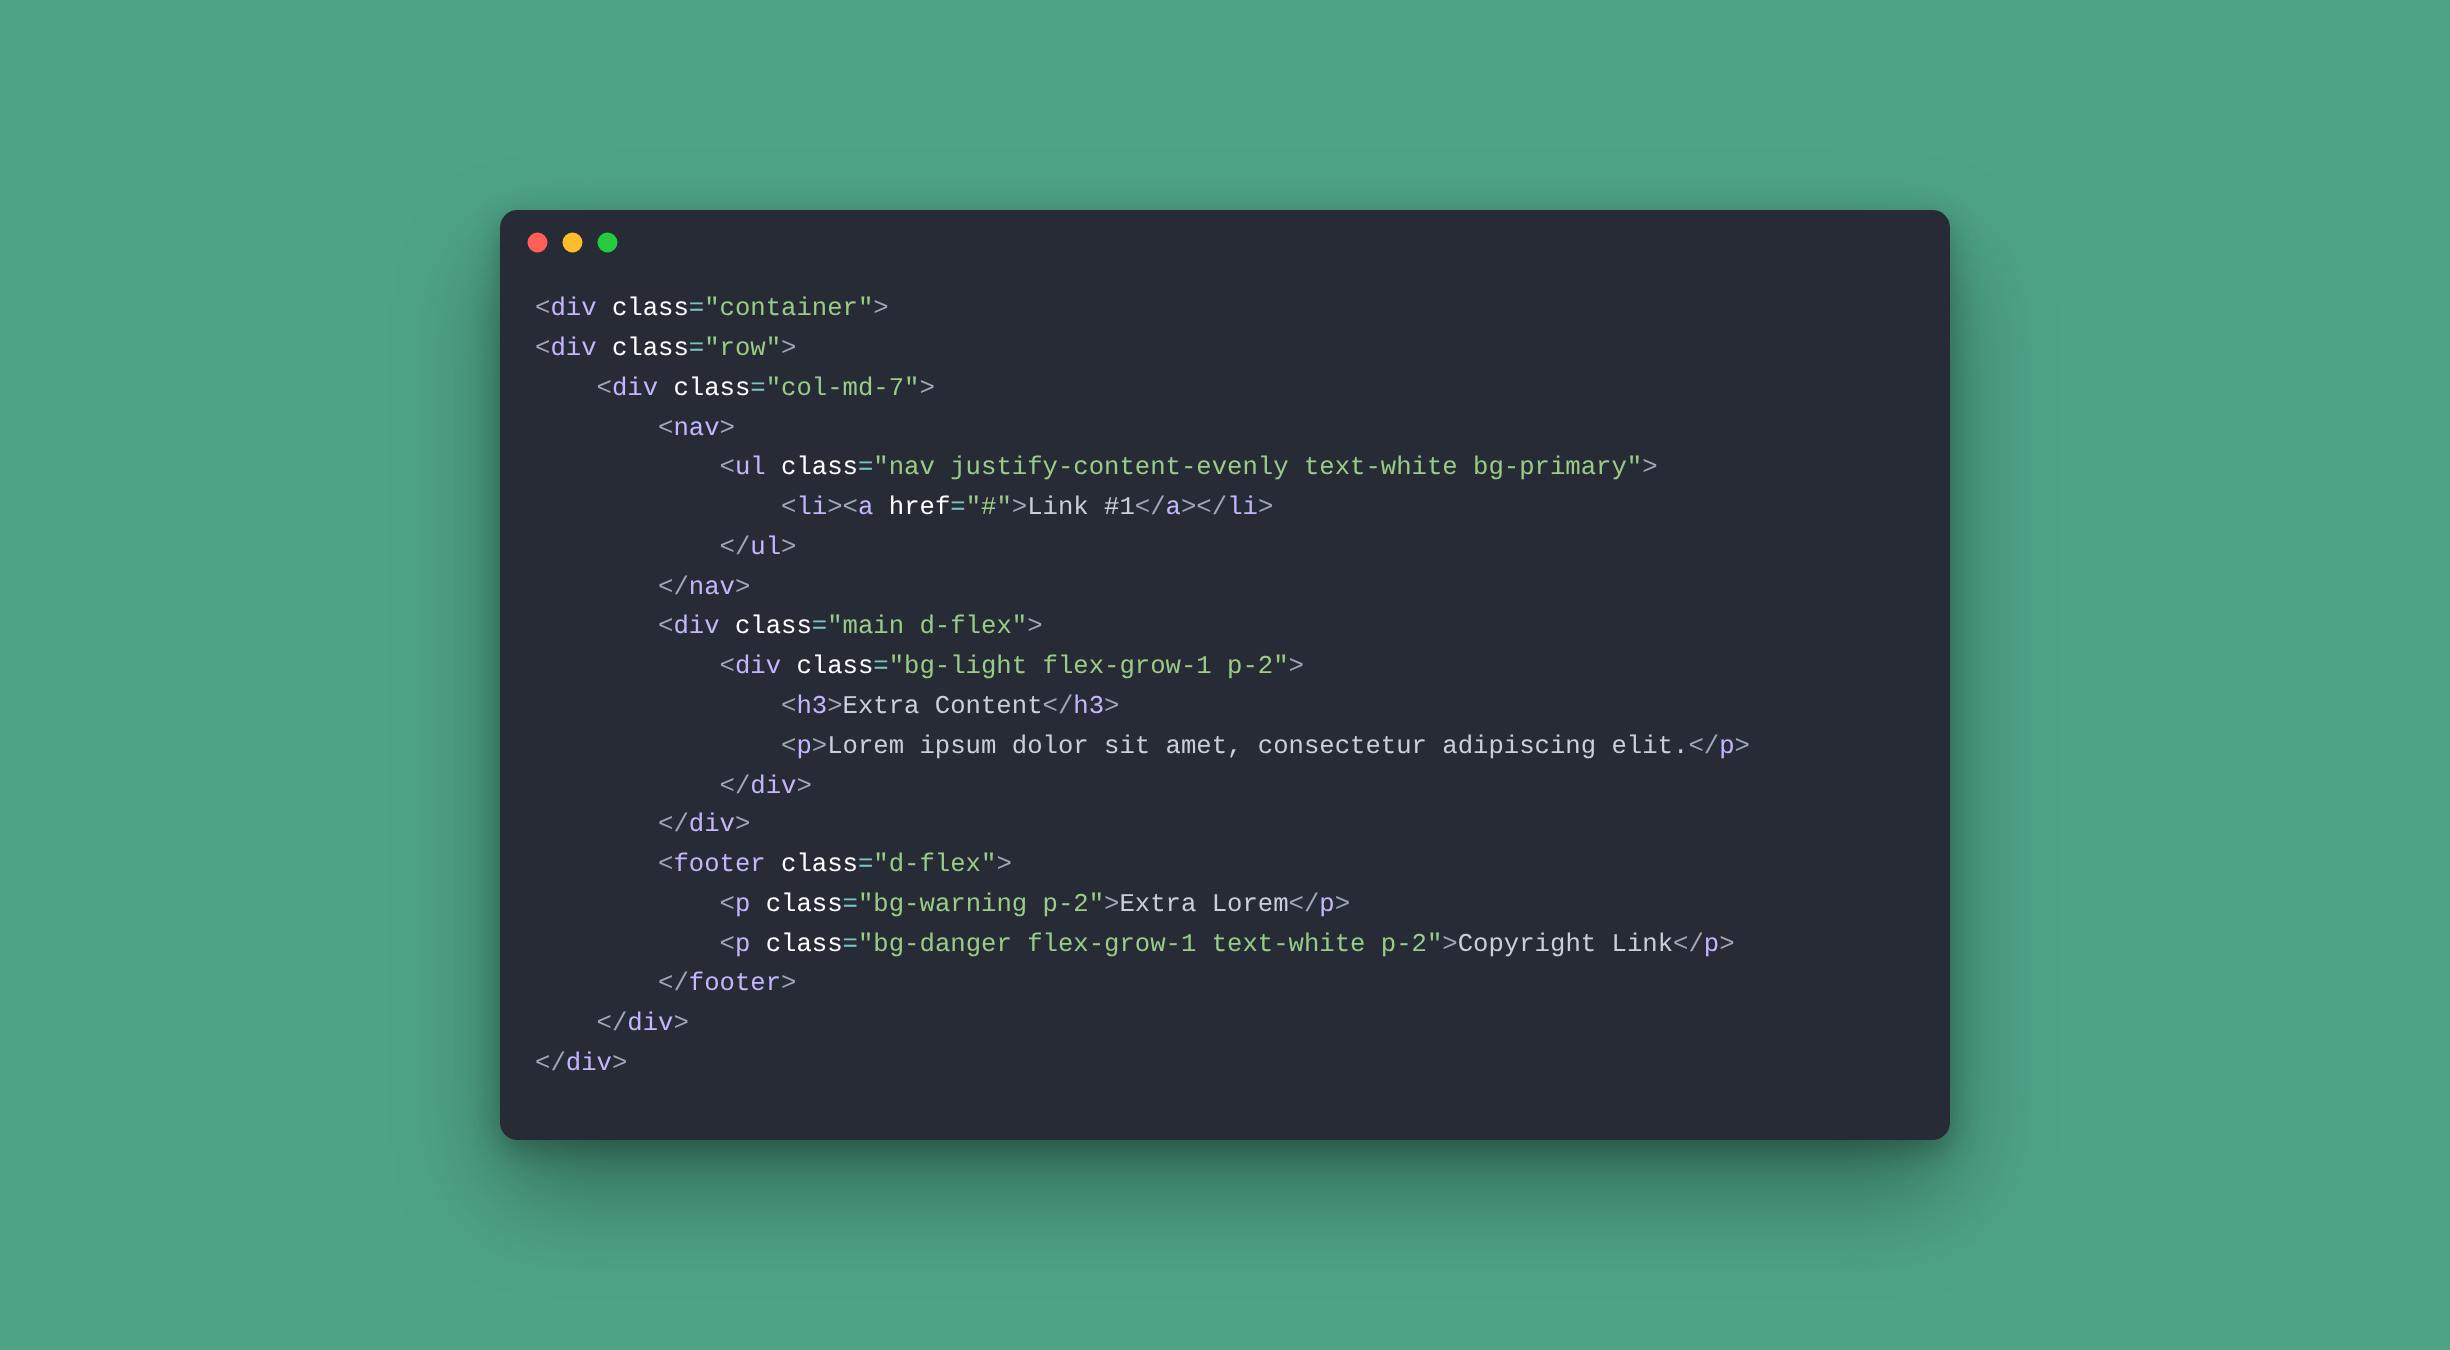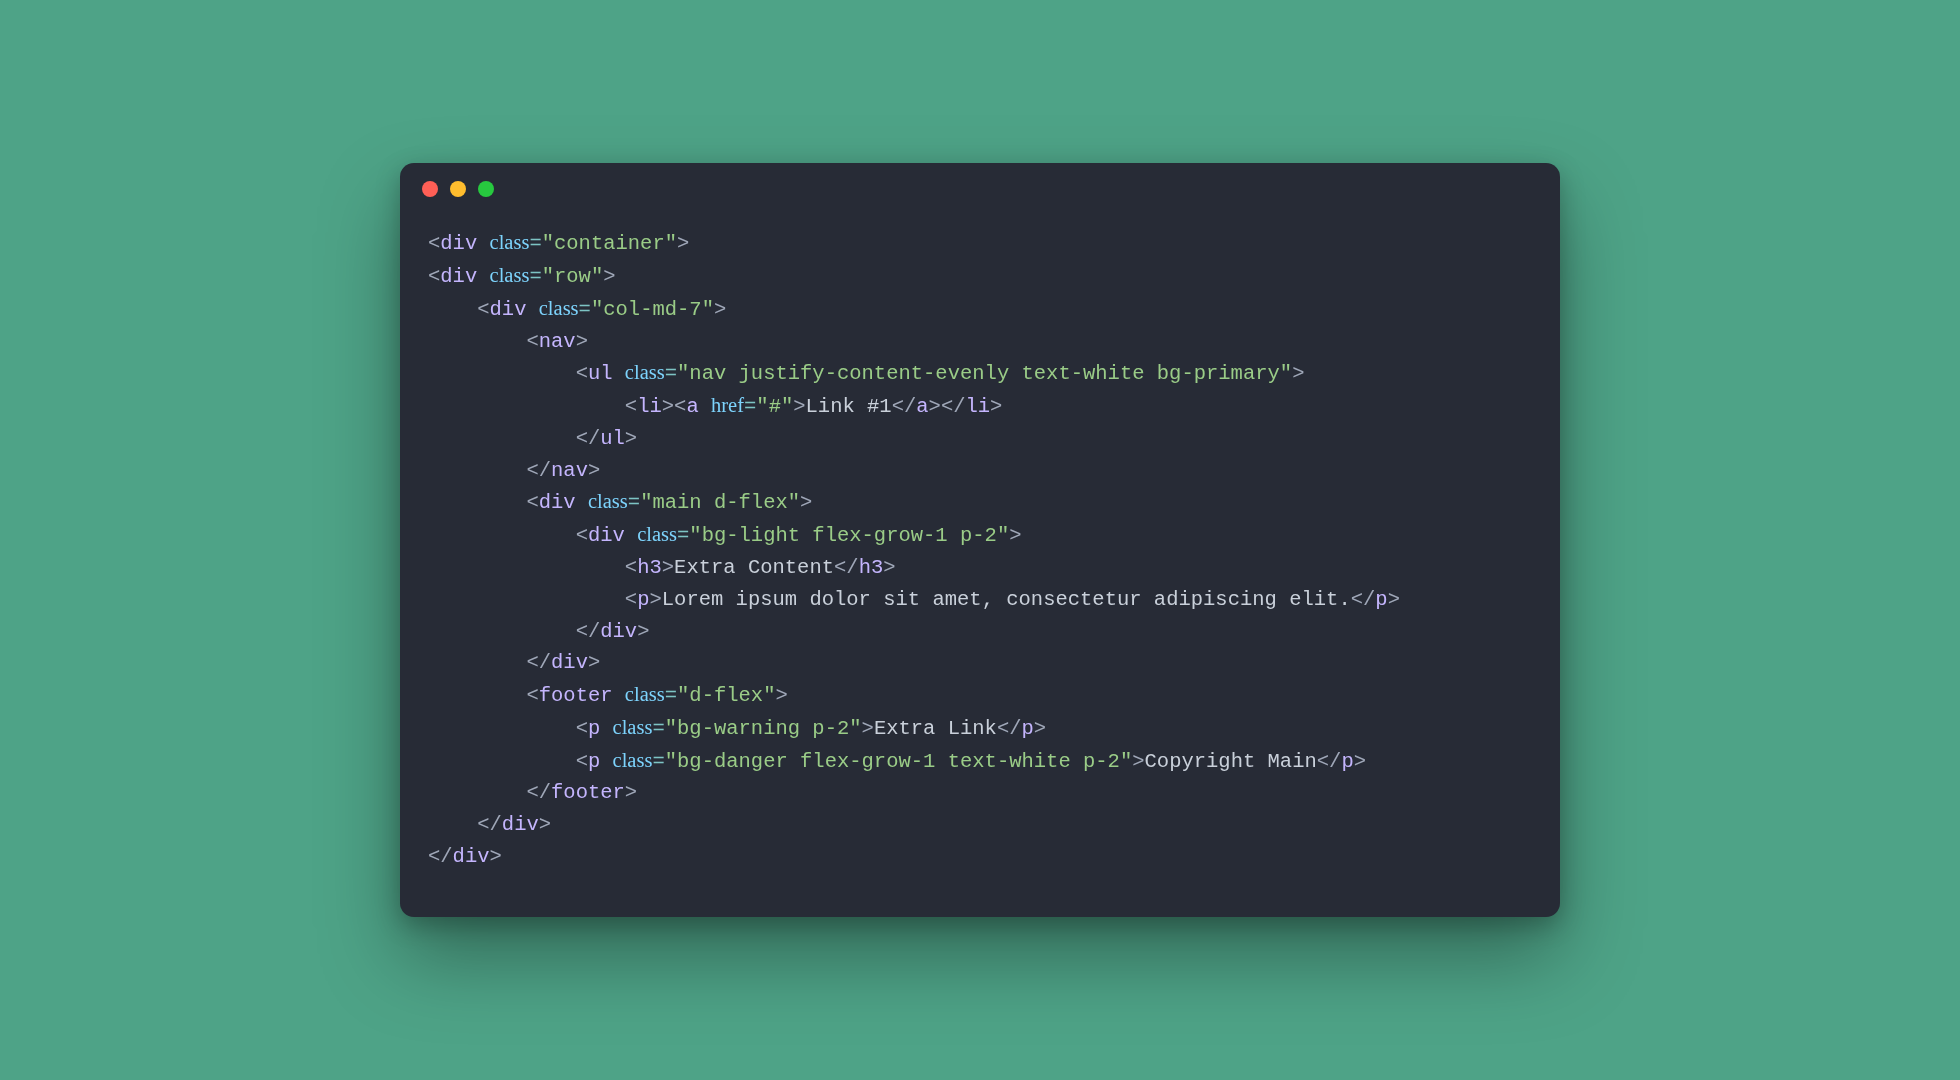--- a/index.html
+++ b/index.html
@@ -51,21 +51,21 @@
     font-size: 20.5px;
     line-height: 1.55;
     color: #c9d0da;
     white-space: pre;
     font-family: inherit;
   }
 
   
   .br  { color: #9fa7b8; }   
   .tag { color: #c4b5fd; }   
-  .att { color: #7dd3fc; font-family: Liberation Serif, serif; }   
+  .att { color: #ffffff; }   
   .eq  { color: #7dc4c4; }   
   .str { color: #9acc87; }   
   .txt { color: #c9d0da; }   
 </style>
 </head>
 <body>
 
 <div class="stage">
   <div class="window">
     <div class="titlebar">
@@ -81,20 +81,20 @@
                 <span class="br">&lt;</span><span class="tag">li</span><span class="br">&gt;&lt;</span><span class="tag">a</span><span class="br"> </span><span class="att">href</span><span class="eq">=</span><span class="str">"#"</span><span class="br">&gt;</span><span class="txt">Link #1</span><span class="br">&lt;/</span><span class="tag">a</span><span class="br">&gt;&lt;/</span><span class="tag">li</span><span class="br">&gt;</span>
             <span class="br">&lt;/</span><span class="tag">ul</span><span class="br">&gt;</span>
         <span class="br">&lt;/</span><span class="tag">nav</span><span class="br">&gt;</span>
         <span class="br">&lt;</span><span class="tag">div</span><span class="br"> </span><span class="att">class</span><span class="eq">=</span><span class="str">"main d-flex"</span><span class="br">&gt;</span>
             <span class="br">&lt;</span><span class="tag">div</span><span class="br"> </span><span class="att">class</span><span class="eq">=</span><span class="str">"bg-light flex-grow-1 p-2"</span><span class="br">&gt;</span>
                 <span class="br">&lt;</span><span class="tag">h3</span><span class="br">&gt;</span><span class="txt">Extra Content</span><span class="br">&lt;/</span><span class="tag">h3</span><span class="br">&gt;</span>
                 <span class="br">&lt;</span><span class="tag">p</span><span class="br">&gt;</span><span class="txt">Lorem ipsum dolor sit amet, consectetur adipiscing elit.</span><span class="br">&lt;/</span><span class="tag">p</span><span class="br">&gt;</span>
             <span class="br">&lt;/</span><span class="tag">div</span><span class="br">&gt;</span>
         <span class="br">&lt;/</span><span class="tag">div</span><span class="br">&gt;</span>
         <span class="br">&lt;</span><span class="tag">footer</span><span class="br"> </span><span class="att">class</span><span class="eq">=</span><span class="str">"d-flex"</span><span class="br">&gt;</span>
-            <span class="br">&lt;</span><span class="tag">p</span><span class="br"> </span><span class="att">class</span><span class="eq">=</span><span class="str">"bg-warning p-2"</span><span class="br">&gt;</span><span class="txt">Extra Link</span><span class="br">&lt;/</span><span class="tag">p</span><span class="br">&gt;</span>
-            <span class="br">&lt;</span><span class="tag">p</span><span class="br"> </span><span class="att">class</span><span class="eq">=</span><span class="str">"bg-danger flex-grow-1 text-white p-2"</span><span class="br">&gt;</span><span class="txt">Copyright Main</span><span class="br">&lt;/</span><span class="tag">p</span><span class="br">&gt;</span>
+            <span class="br">&lt;</span><span class="tag">p</span><span class="br"> </span><span class="att">class</span><span class="eq">=</span><span class="str">"bg-warning p-2"</span><span class="br">&gt;</span><span class="txt">Extra Lorem</span><span class="br">&lt;/</span><span class="tag">p</span><span class="br">&gt;</span>
+            <span class="br">&lt;</span><span class="tag">p</span><span class="br"> </span><span class="att">class</span><span class="eq">=</span><span class="str">"bg-danger flex-grow-1 text-white p-2"</span><span class="br">&gt;</span><span class="txt">Copyright Link</span><span class="br">&lt;/</span><span class="tag">p</span><span class="br">&gt;</span>
         <span class="br">&lt;/</span><span class="tag">footer</span><span class="br">&gt;</span>
     <span class="br">&lt;/</span><span class="tag">div</span><span class="br">&gt;</span>
 <span class="br">&lt;/</span><span class="tag">div</span><span class="br">&gt;</span>
 </pre>
   </div>
 </div>
 
 </body></html>

